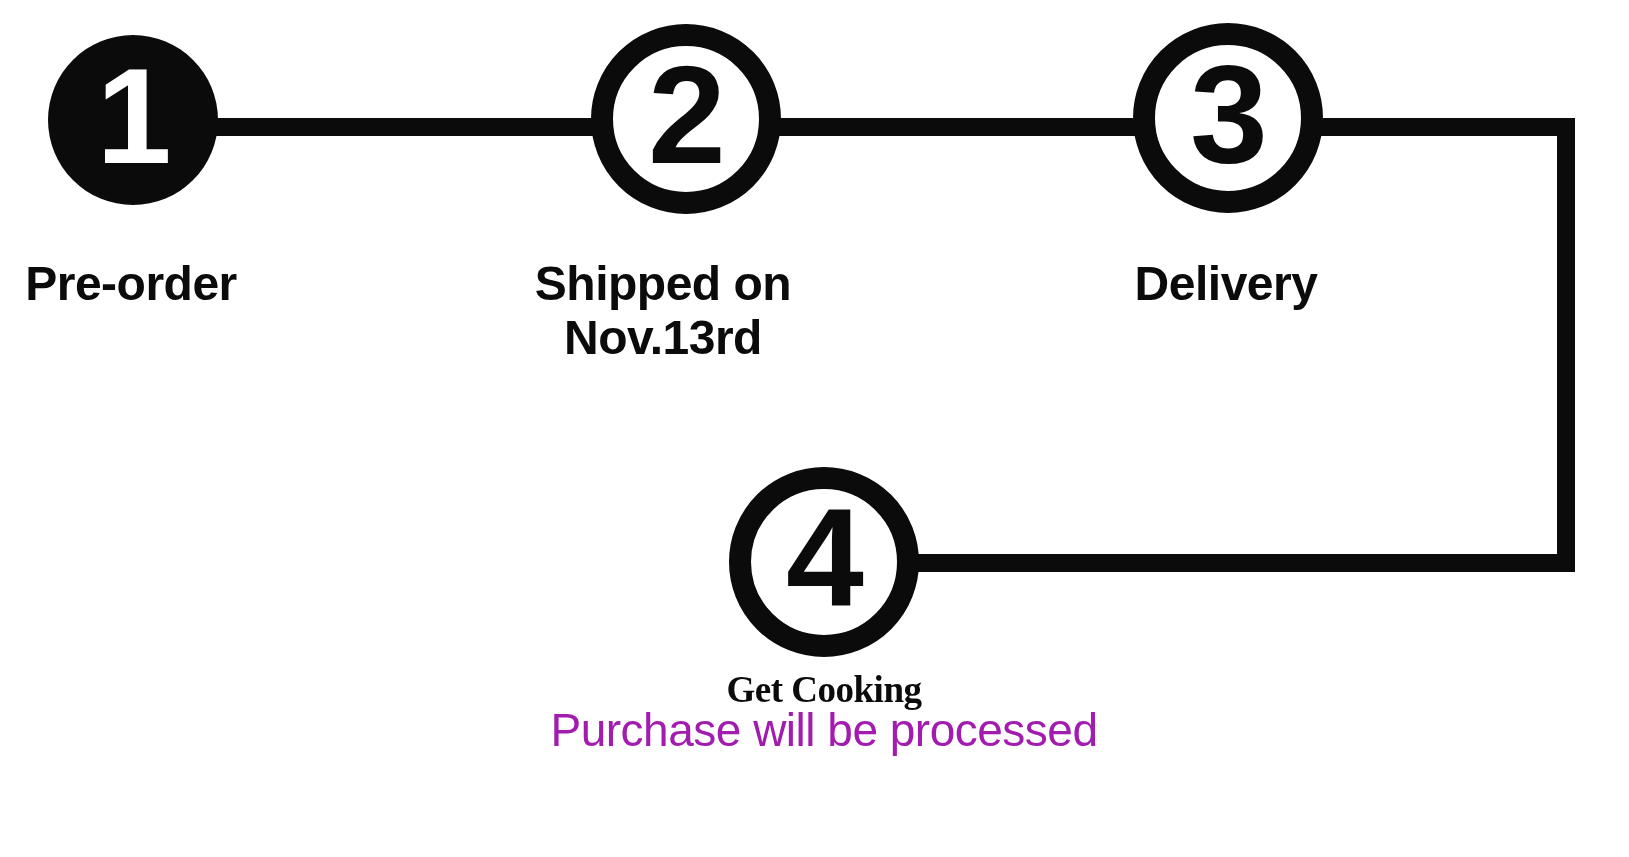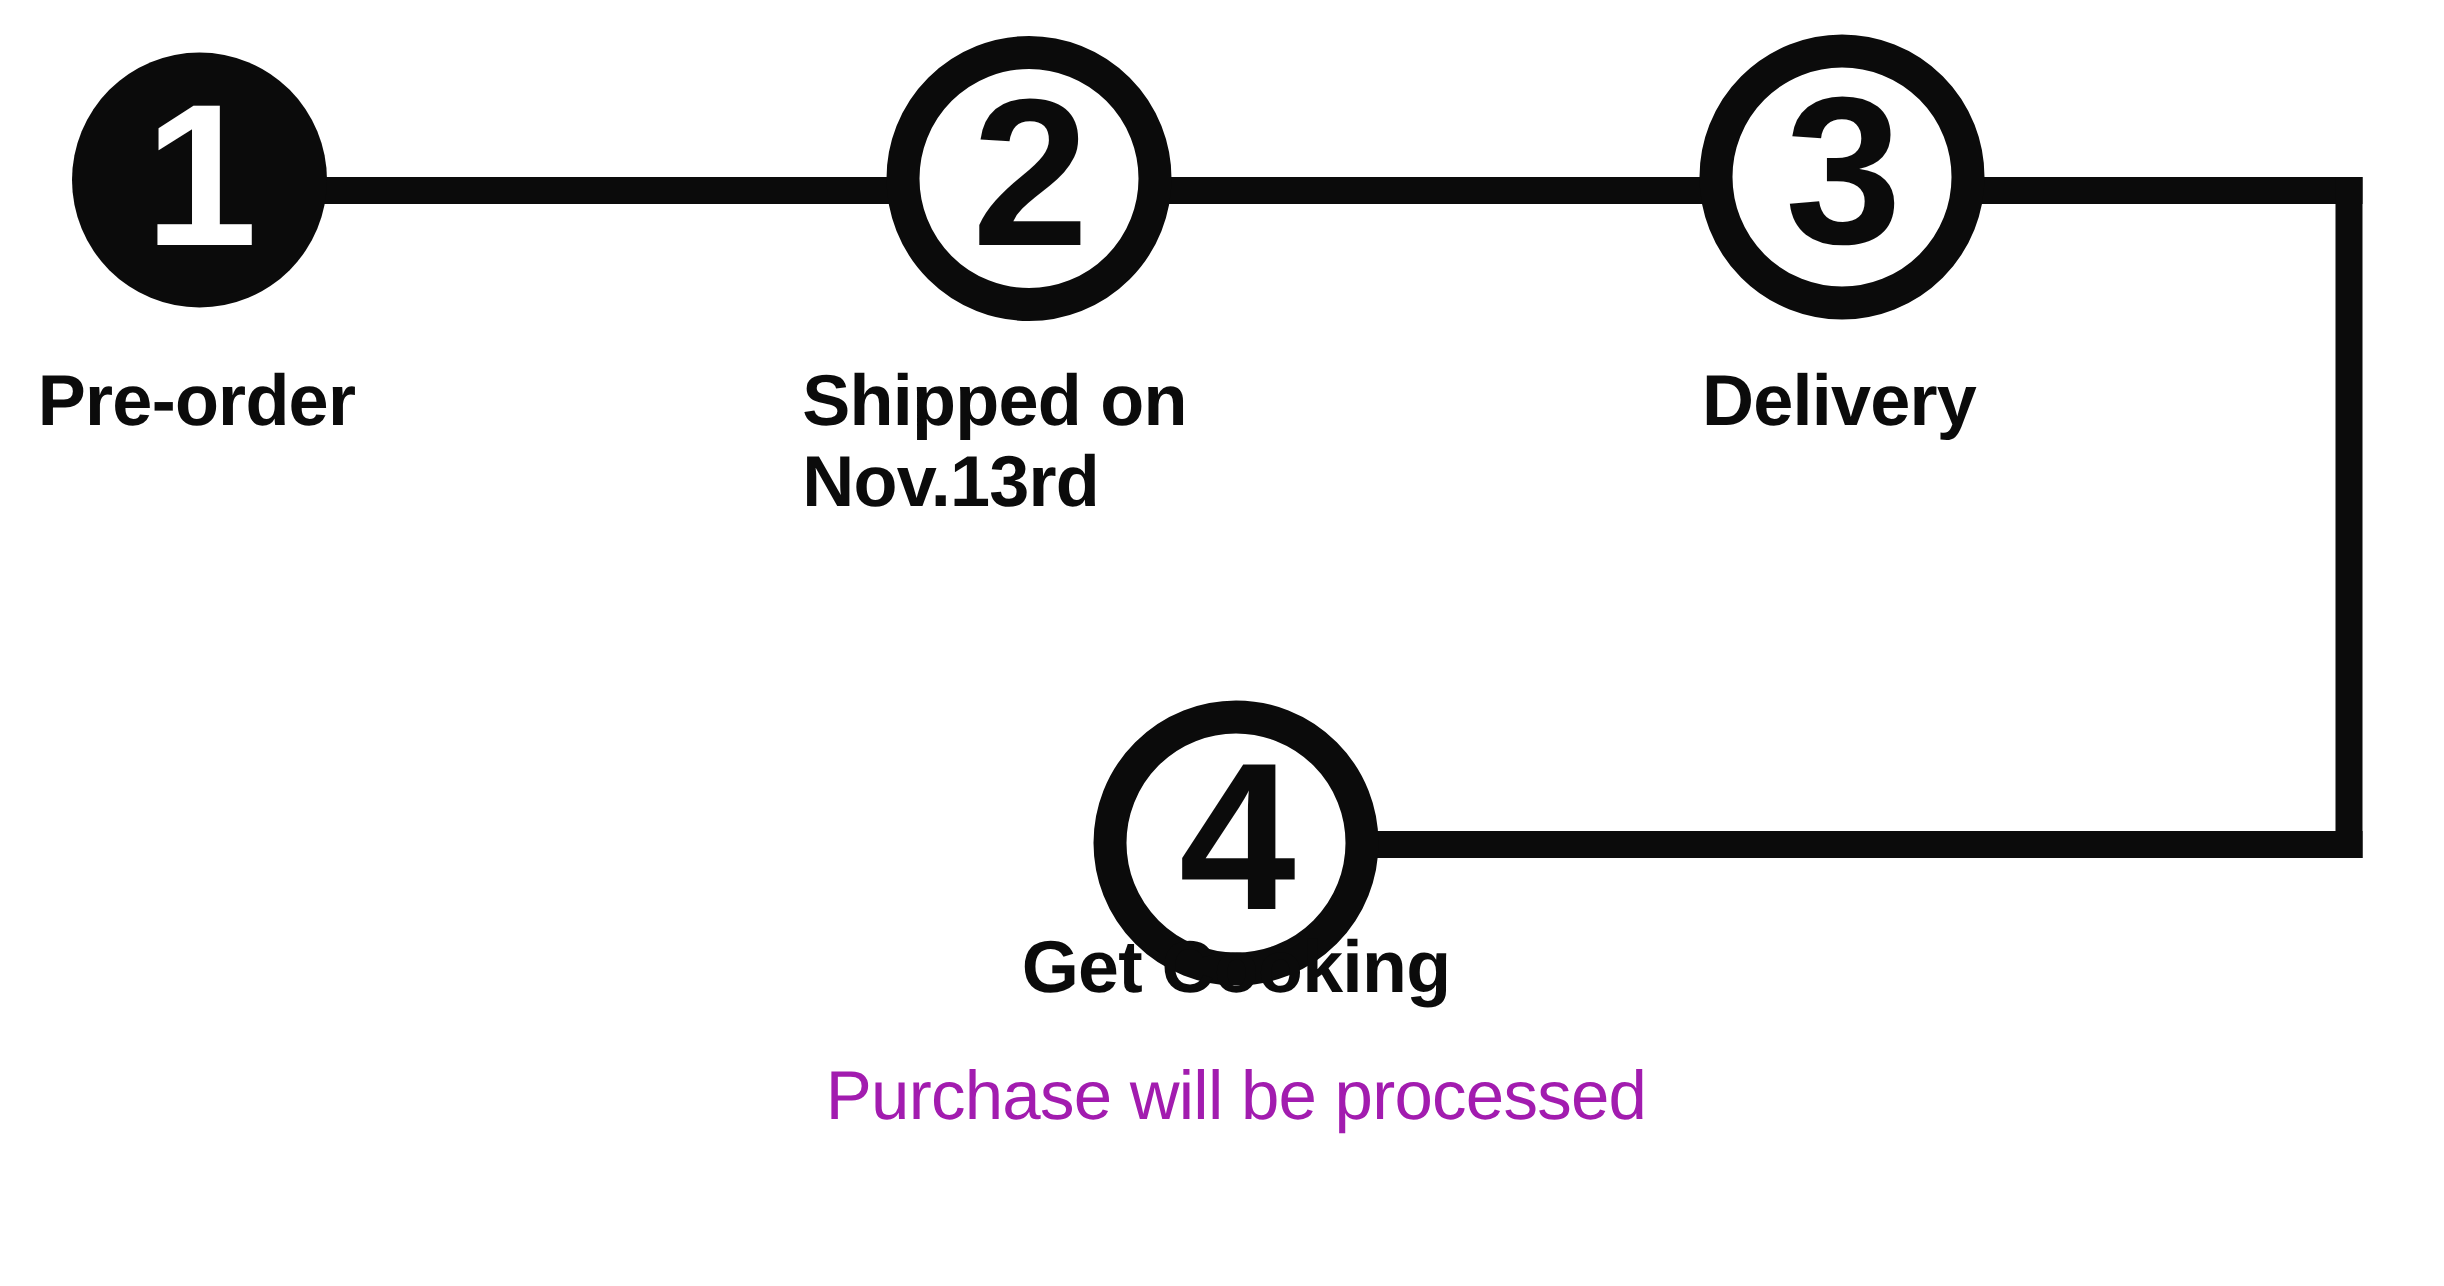--- a/index.html
+++ b/index.html
@@ -39,31 +39,32 @@
   }
   .circle-2 { left: 591px;  top: 24px; }
   .circle-3 { left: 1133px; top: 23px; }
   .circle-4 { left: 729px;  top: 467px; }
   .circle .num { transform: translateY(-4px); }
 
   
   .label {
     position: absolute; z-index: 3;
     transform: translateX(-50%);
-    text-align: left;
+    text-align: center;
     font-weight: bold;
     font-size: 48px;
     line-height: 54px;
     letter-spacing: -0.5px;
     white-space: nowrap;
+    margin-top: 16px;
   }
   .label-1 { left: 131px;  top: 241px; }
   .label-2 { left: 663px;  top: 241px; }
   .label-3 { left: 1226px; top: 241px; }
-  .label-4 { left: 824px;  top: 618px; font-size: 49px; }
+  .label-4 { left: 824px;  top: 647px; font-size: 37px; font-family: Liberation Serif, serif; }
 
   .caption {
     position: absolute; z-index: 3;
     left: 824px; top: 704px;
     transform: translateX(-50%);
     text-align: right;
     font-weight: normal;
     font-size: 46px;
     line-height: 52px;
     letter-spacing: -0.5px;

